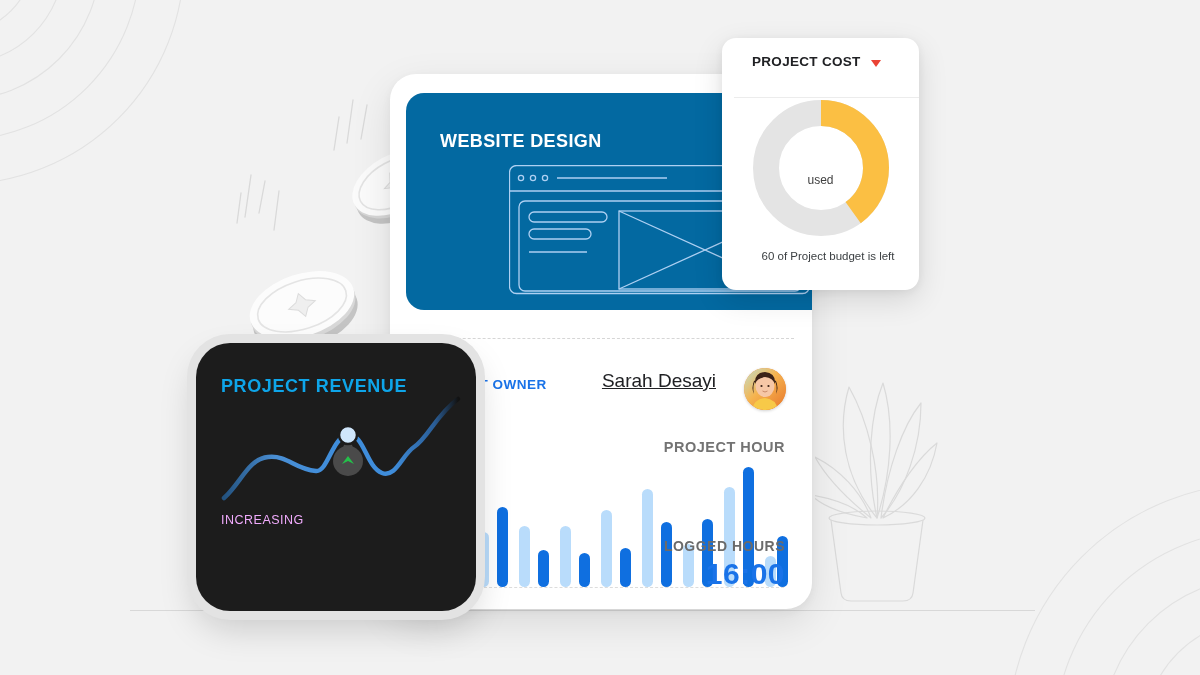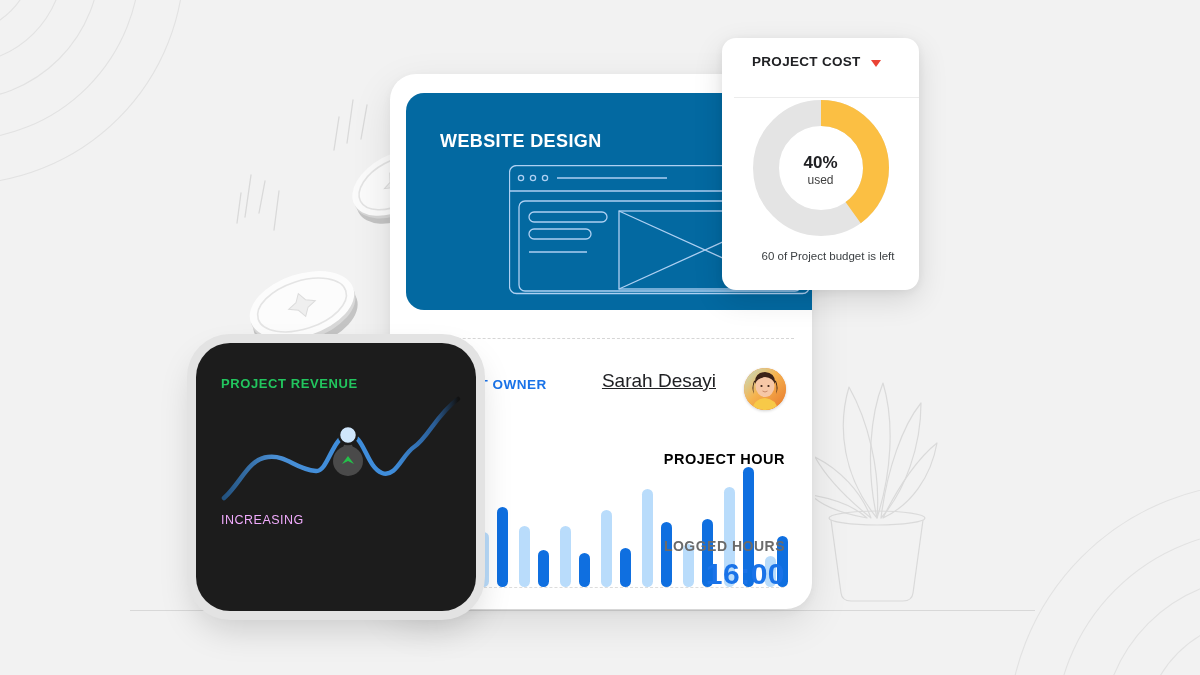--- a/index.html
+++ b/index.html
@@ -59,21 +59,21 @@
     background: radial-gradient(circle at 30% 35%, #f6b25c 0%, #ef8f3c 55%, #e07a2a 100%);
     box-shadow: 0 1px 3px rgba(0,0,0,0.18);
   }
   .divider {
     position: absolute; left: 18px; top: 264px; width: 386px; height: 0;
     border-top: 1.5px dashed #d6d6d6;
   }
 
   .hour-title {
     position: absolute; right: 27px; top: 365px;
-    color: #000000; font-size: 14.5px; font-weight: bold; letter-spacing: 0.5px; margin-top: 12px;
+    color: #737373; font-size: 14.5px; font-weight: bold; letter-spacing: 0.5px;
   }
   .bars { position: absolute; left: 88px; top: 390px; }
   .bar-baseline {
     position: absolute; left: 94px; top: 513px; width: 300px; height: 0;
     border-top: 1.5px dashed #dcdcdc;
   }
   .logged-label {
     position: absolute; right: 27px; top: 464px;
     color: #6b6b6b; font-size: 14px; font-weight: bold; letter-spacing: 0.5px;
   }
@@ -122,21 +122,21 @@
   
   .rev-card {
     position: absolute; left: 196px; top: 343px;
     width: 280px; height: 268px;
     background: #1c1c1c; border-radius: 34px;
     box-shadow: 0 0 0 9px #e3e3e3, 0 16px 36px rgba(0,0,0,0.18);
     overflow: hidden;
   }
   .rev-title {
     position: absolute; left: 25px; top: 33px;
-    color: #22c55e; font-size: 13px; font-weight: bold; letter-spacing: 0.6px;
+    color: #0ea5e9; font-size: 18px; font-weight: bold; letter-spacing: 0.6px;
   }
   .rev-spark { position: absolute; left: 0; top: 20px; }
   .rev-sub {
     position: absolute; left: 25px; top: 170px;
     color: #f0abfc; font-size: 12.5px; letter-spacing: 0.5px;
   }
   .rev-value {
     position: absolute; left: 23px; top: 186px;
     color: #ffffff; font-size: 62px; font-weight: normal; letter-spacing: -1px;
     line-height: 1;
@@ -306,21 +306,20 @@
   <div class="cost-card">
     <div class="cost-head">
       <div class="cost-title">PROJECT COST</div>
       <div class="caret-down"></div>
     </div>
 
     <svg class="donut" width="136" height="136" viewBox="0 0 136 136">
       <circle cx="68" cy="68" r="55" fill="none" stroke="#e4e4e4" stroke-width="26"></circle>
       <circle cx="68" cy="68" r="55" fill="none" stroke="#fbbf43" stroke-width="26" stroke-dasharray="138.2 207.3" transform="rotate(-90 68 68)"></circle>
     </svg>
-    <div class="donut-center-pct">40%</div>
     <div class="donut-center-sub">used</div>
     <div class="cost-foot">60 of Project budget is left</div>
   </div>
 
   <div class="rev-card">
     <div class="rev-title">PROJECT REVENUE</div>
 
     <svg class="rev-spark" width="280" height="150">
       <defs>
         <linearGradient id="sparkGrad" x1="0" y1="0" x2="1" y2="0">

